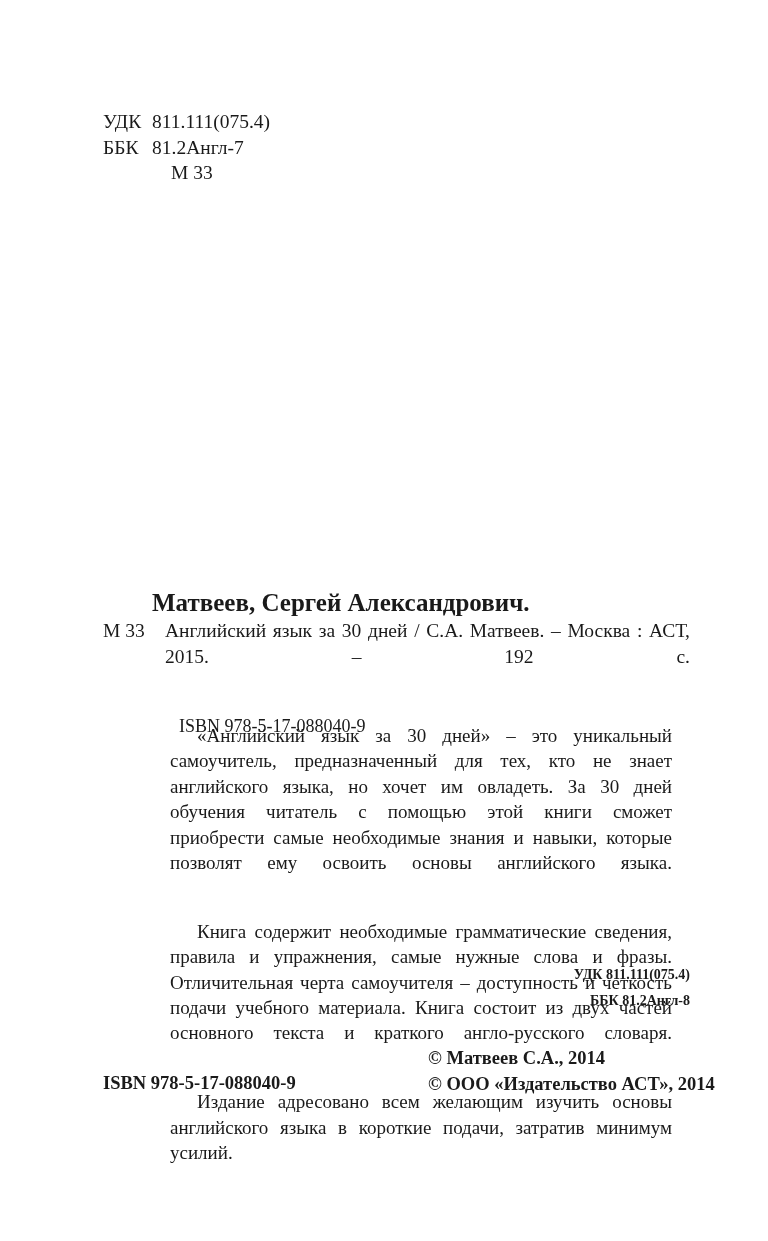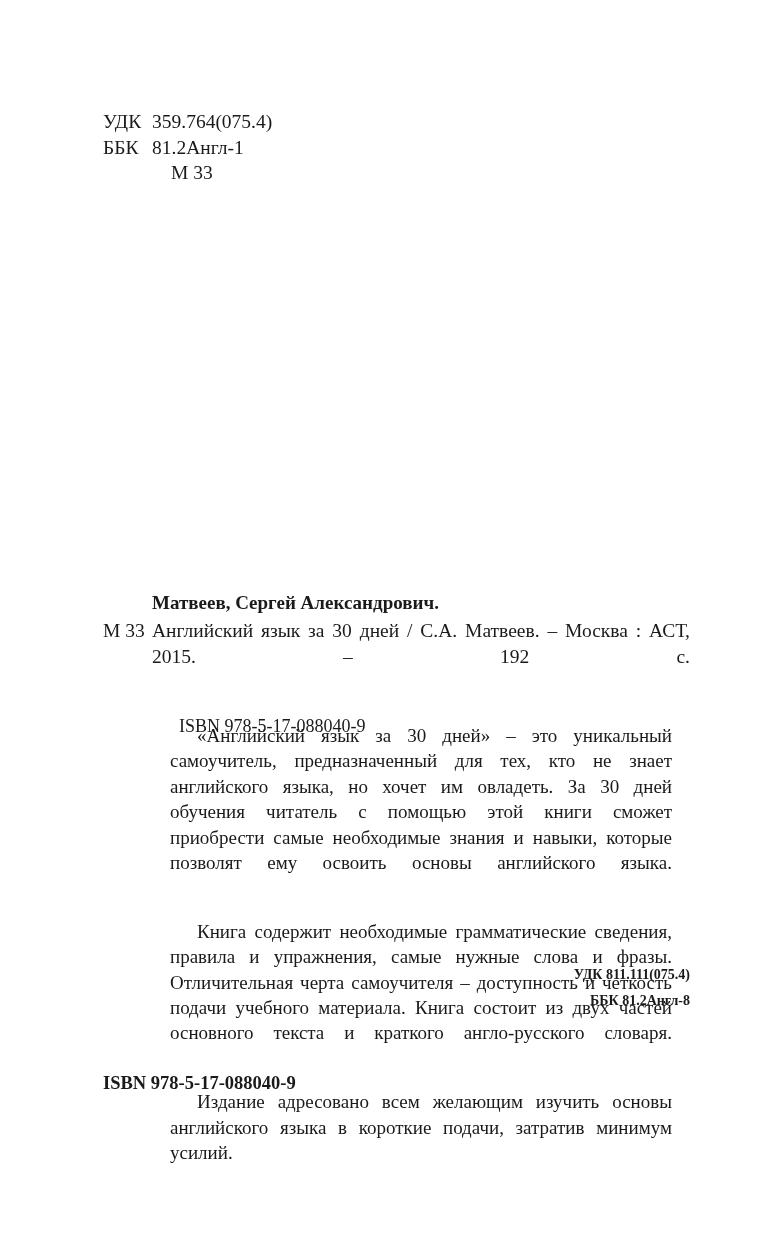--- a/index.html
+++ b/index.html
@@ -53,38 +53,38 @@
   
   .record {
     position: absolute;
     left: 103px;
     top: 590px;
     width: 587px;
   }
   .record-author {
     margin-left: 49px;
     font-weight: bold;
-    font-size: 19px;
+    font-size: 25px;
     line-height: 26px;
     white-space: nowrap;
   }
   .record-body {
     position: relative;
     font-size: 19.5px;
     line-height: 25.5px;
     margin-top: 2px;
   }
   .record-sigla {
     position: absolute;
     left: 0;
     top: 0;
     white-space: nowrap;
   }
   .record-desc {
-    margin-left: 49px;
+    margin-left: 62px;
     text-align: justify;
     text-justify: inter-word;
     hyphens: none;
   }
   .record-desc::after {
     content: "";
     display: inline-block;
     width: 100%;
   }
   .record-isbn {
@@ -155,25 +155,25 @@
   }
 </style>
 </head>
 <body>
 
 <div class="page">
 
   <div class="udk-block">
     <div class="udk-row">
       <span class="udk-label">УДК</span>
-      <span class="udk-value">359.764(075.4)</span>
+      <span class="udk-value">811.111(075.4)</span>
     </div>
     <div class="udk-row">
       <span class="udk-label">ББК</span>
-      <span class="udk-value">81.2Англ-1</span>
+      <span class="udk-value">81.2Англ-7</span>
     </div>
     <div class="udk-row indent">
       <span class="udk-label"></span>
       <span class="udk-value">М 33</span>
     </div>
   </div>
 
   <div class="record">
     <div class="record-author">Матвеев, Сергей Александрович.</div>
     <div class="record-body">
@@ -187,16 +187,20 @@
     <p>«Английский язык за 30 дней» – это уникальный самоучитель, предназначенный для тех, кто не знает английского языка, но хочет им овладеть. За 30 дней обучения читатель с помощью этой книги сможет приобрести самые необходимые знания и навыки, которые позволят ему освоить основы английского языка.</p>
     <p>Книга содержит необходимые грамматические сведения, правила и упражнения, самые нужные слова и фразы. Отличительная черта самоучителя – доступность и четкость подачи учебного материала. Книга состоит из двух частей основного текста и краткого англо-русского словаря.</p>
     <p class="last">Издание адресовано всем желающим изучить основы английского языка в короткие подачи, затратив минимум усилий.</p>
   </div>
 
   <div class="udk-repeat">
     <div>УДК 811.111(075.4)</div>
     <div>ББК 81.2Англ-8</div>
   </div>
 
+  <div class="copyright">
+    <div>© Матвеев С.А., 2014</div>
+    <div>© ООО «Издательство АСТ», 2014</div>
+  </div>
 
   <div class="isbn-bottom">ISBN 978-5-17-088040-9</div>
 
 </div>
 
 </body></html>

